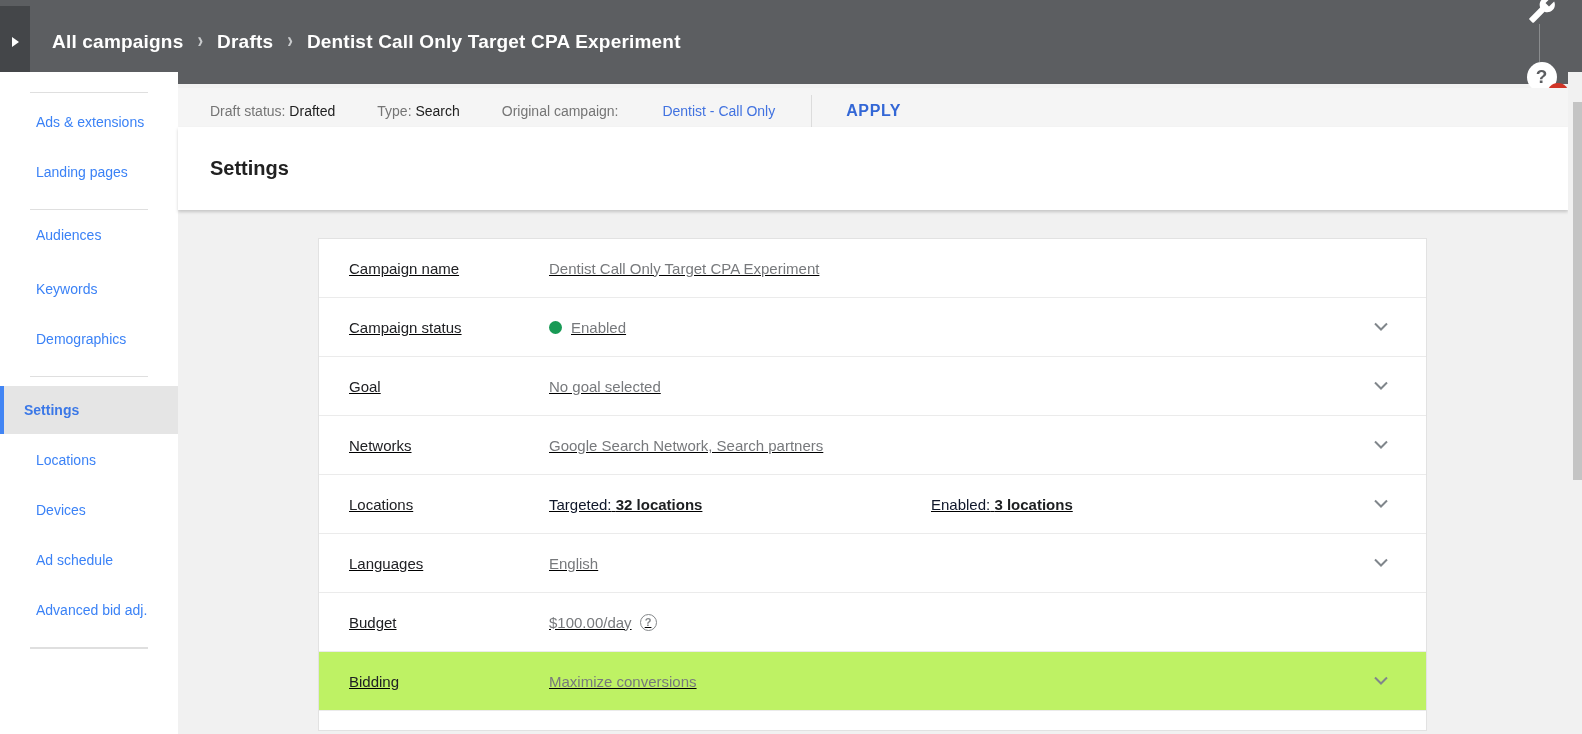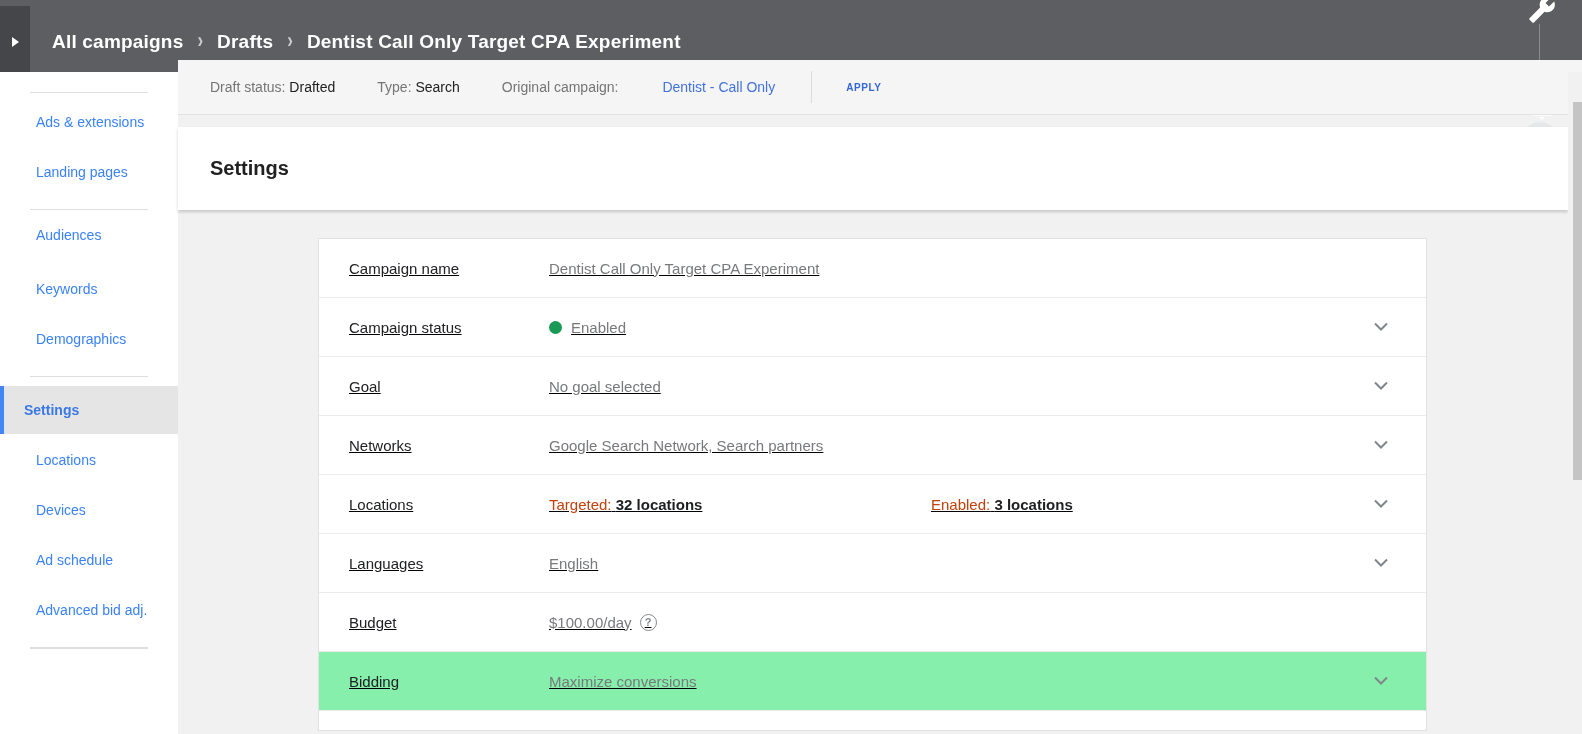--- a/index.html
+++ b/index.html
@@ -30,52 +30,52 @@
   .bell-wrap { position:relative; }
   .badge { position:absolute; top:-9px; right:-12px; width:22px; height:22px; background:#d03527; border-radius:50%;
            color:#ffffff; font-size:14px; font-weight:700; display:flex; align-items:center; justify-content:center; }
   .avatar { width:38px; height:38px; border-radius:50%; margin-left:30px; cursor:pointer; overflow:hidden; position:relative;
             background:linear-gradient(180deg,#e8e9ea 0%,#d4d6d8 100%); }
   .avatar .head { position:absolute; left:11px; top:6px; width:16px; height:15px; border-radius:50%; background:#e8b793; }
   .avatar .body { position:absolute; left:3px; top:21px; width:32px; height:20px; border-radius:10px 10px 0 0; background:#f6f6f6; }
   .avatar .tie  { position:absolute; left:17px; top:22px; width:4px; height:14px; background:#3d6bb3; }
 
   
-  .statusbar { position:absolute; left:178px; top:60px; width:1404px; height:55px; background:#f5f5f5;
+  .statusbar { position:absolute; left:178px; top:88px; width:1404px; height:46px; background:#f5f5f5;
                border-bottom:1px solid #e2e2e2; display:flex; align-items:center; font-size:14px; }
   .statusbar .pair { margin-left:42px; white-space:nowrap; }
   .statusbar .pair:first-child { margin-left:32px; }
   .s-label { color:#757575; }
   .s-value { color:#212121; }
   .s-link { color:#4172e0; cursor:pointer;margin-left:40px; }
   .sb-divider { width:1px; height:32px; background:#dcdcdc; margin-left:36px; }
-  .apply-btn { color:#3367d6; font-weight:700; font-size:10px; letter-spacing:0.6px; margin-left:24px; cursor:pointer; padding:8px 10px; }
+  .apply-btn { color:#3367d6; font-weight:700; font-size:16px; letter-spacing:0.6px; margin-left:24px; cursor:pointer; padding:8px 10px; }
 
   
   .sidebar { position:absolute; left:0; top:72px; width:178px; height:662px; background:#ffffff; }
   .side-divider { height:1px; background:#dfdfdf; margin:0 30px 0 30px; }
   .side-divider.top { margin-top:20px; }
   .nav-item { height:50px; display:flex; align-items:center; padding-left:36px; font-size:14px; color:#3b82f6; cursor:pointer; }
   .nav-item.first-of-group { margin-top:4px; }
   .nav-item.selected { height:48px; background:#e5e5e5; border-left:4px solid #4285f4; padding-left:20px;
                        color:#3b78e7; font-weight:700; margin-top:9px; margin-bottom:1px; }
   .gap-sm { height:12px; }
 
   
   .page-header { position:absolute; left:178px; top:127px; width:1390px; height:83px; background:#ffffff;
                  box-shadow:0 2px 3px rgba(0,0,0,0.18); display:flex; align-items:center; padding-left:32px; z-index:2; }
   .page-title { font-size:20px; font-weight:700; color:#212121; }
   .content { position:absolute; left:178px; top:210px; width:1390px; height:524px; background:#f1f1f1; }
   .card { position:absolute; left:140px; top:28px; width:1109px; background:#ffffff; border:1px solid #e2e2e2; }
   .row { height:59px; display:flex; align-items:center; border-bottom:1px solid #ebebeb; position:relative; cursor:pointer; background:#ffffff;text-decoration:underline; }
-  .row.shaded { background:#86efac; }
+  .row.shaded { background:#bef264; }
   .row.stub { height:19px; border-bottom:none; cursor:default; }
   .row-label { width:230px; padding-left:30px; font-size:15px; color:#202124; flex:0 0 auto; }
   .row-value { font-size:15px; color:#77797c; display:flex; align-items:center; }
-  .muted { color:#c2410c; }
+  .muted { color:#0f172a; }
   .strong { color:#1d1f21; font-weight:700; }
   .col-targeted { width:382px; flex:0 0 auto; }
   .status-dot { width:13px; height:13px; border-radius:50%; background:#189a55; margin-right:9px; flex:0 0 auto; }
   .row-chevron { position:absolute; right:38px; top:50%; transform:translateY(-50%); display:flex; }
   .help-q { width:17px; height:17px; border:1.5px solid #84878a; border-radius:50%; color:#84878a; font-size:11px; font-weight:700;
             display:inline-flex; align-items:center; justify-content:center; margin-left:8px; cursor:pointer; }
 
   
   .scrollbar { position:absolute; left:1568px; top:72px; width:14px; height:662px; background:#f1f1f1; z-index:5; cursor:pointer; }
   .scroll-thumb { position:absolute; right:0; top:30px; width:9px; height:378px; background:#c4c4c4; cursor:pointer; }

